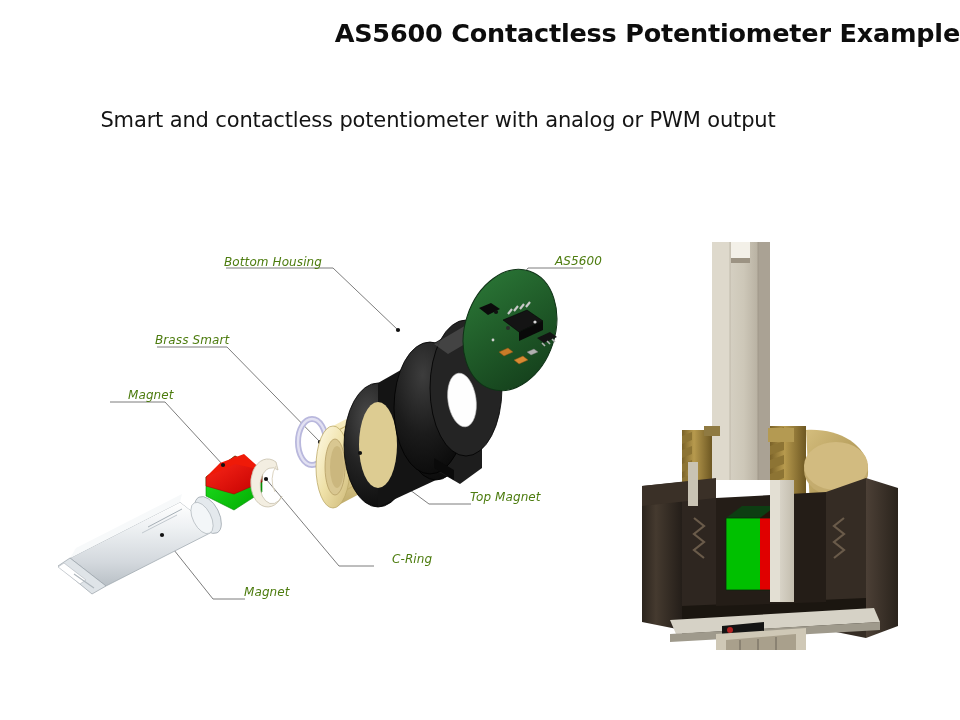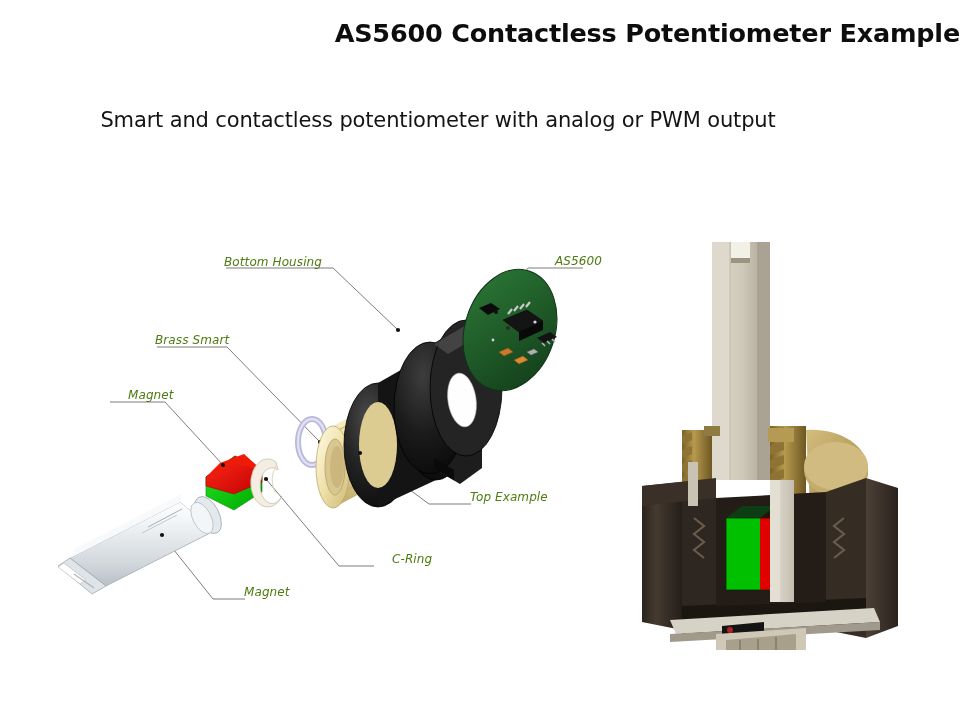--- a/index.html
+++ b/index.html
@@ -281,21 +281,21 @@
   <div class="callout" style="left:505px; top:24px;margin-left:20px;">
     <span>AS5600</span>
   </div>
   <div class="callout" style="left:125px; top:103px;">
     <span>Brass Smart</span>
   </div>
   <div class="callout" style="left:78px; top:158px;margin-left:20px;">
     <span>Magnet</span>
   </div>
   <div class="callout" style="left:440px; top:260px;">
-    <span>Top Example</span>
+    <span>Top Magnet</span>
   </div>
   <div class="callout" style="left:362px; top:322px;">
     <span>C-Ring</span>
   </div>
   <div class="callout" style="left:214px; top:355px;">
     <span>Magnet</span>
   </div>
 </div>
 
 <div id="section-figure">

